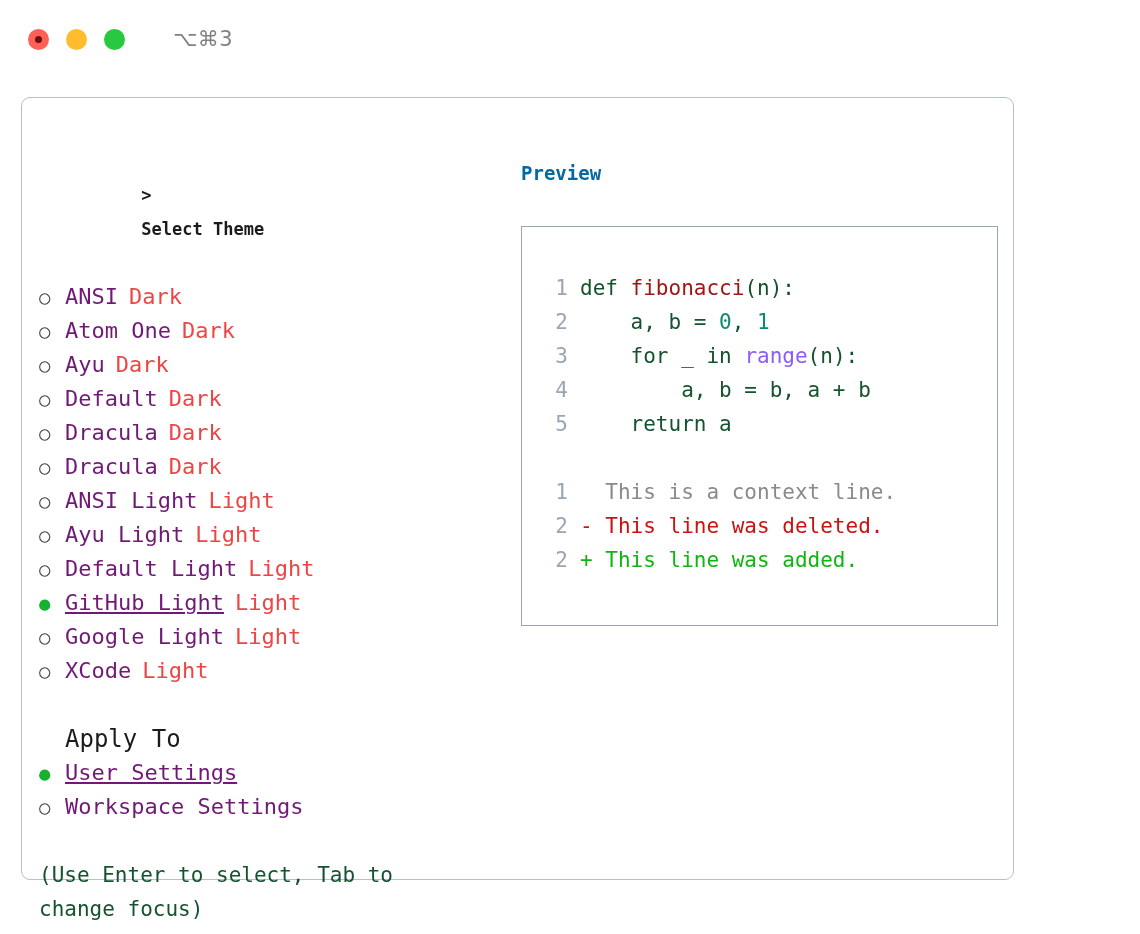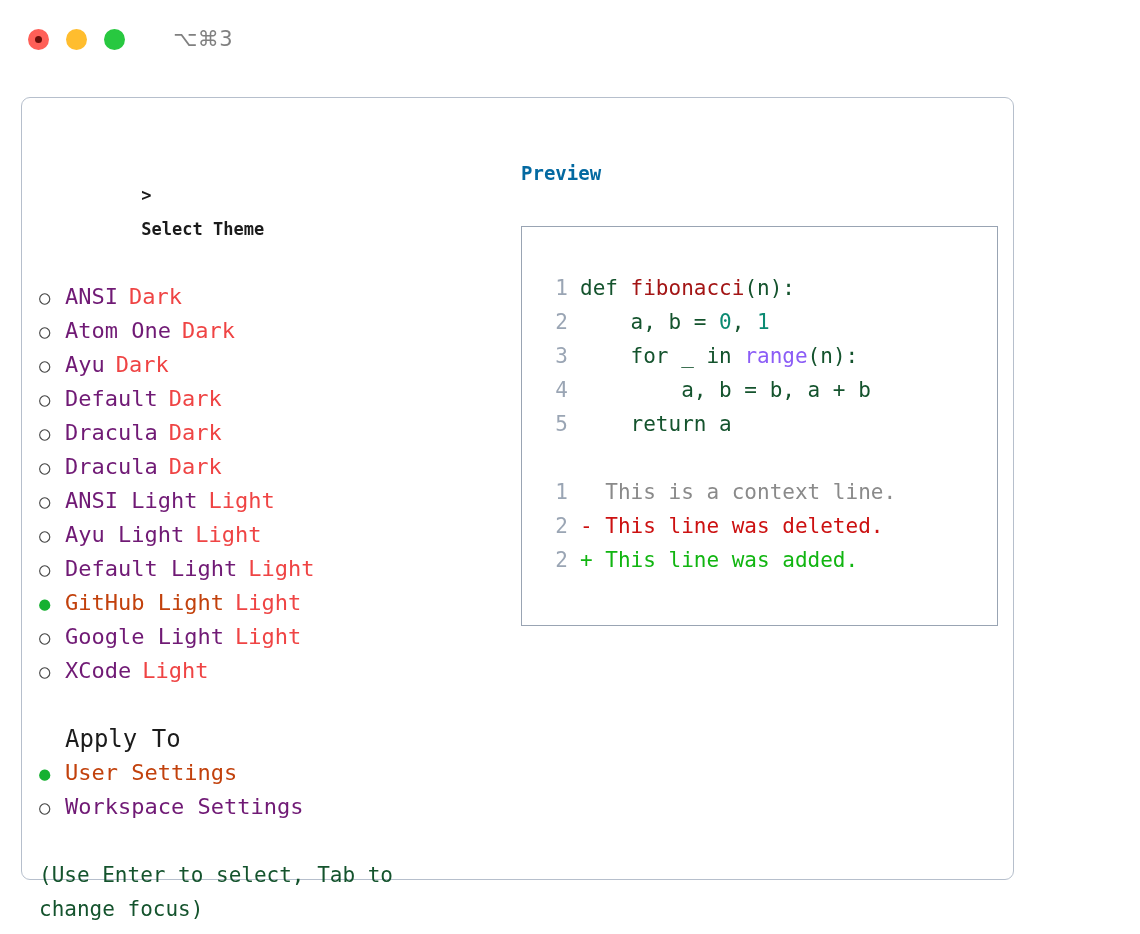--- a/index.html
+++ b/index.html
@@ -124,21 +124,22 @@
     line-height: 34px;
   }
   .bullet.selected {
     color: #16b131;
     font-size: 19px;
   }
   .opt-label {
     color: #701a75;
   }
   .opt-label.selected {
-    color: #c2410c;
+    color: #701a75;
+    text-decoration: underline;
   }
   .opt-suffix {
     color: #ef4444;
     margin-left: 11px;
   }
 
   .group-heading {
     line-height: 34px;
     height: 34px;
     font-size: 24px;

